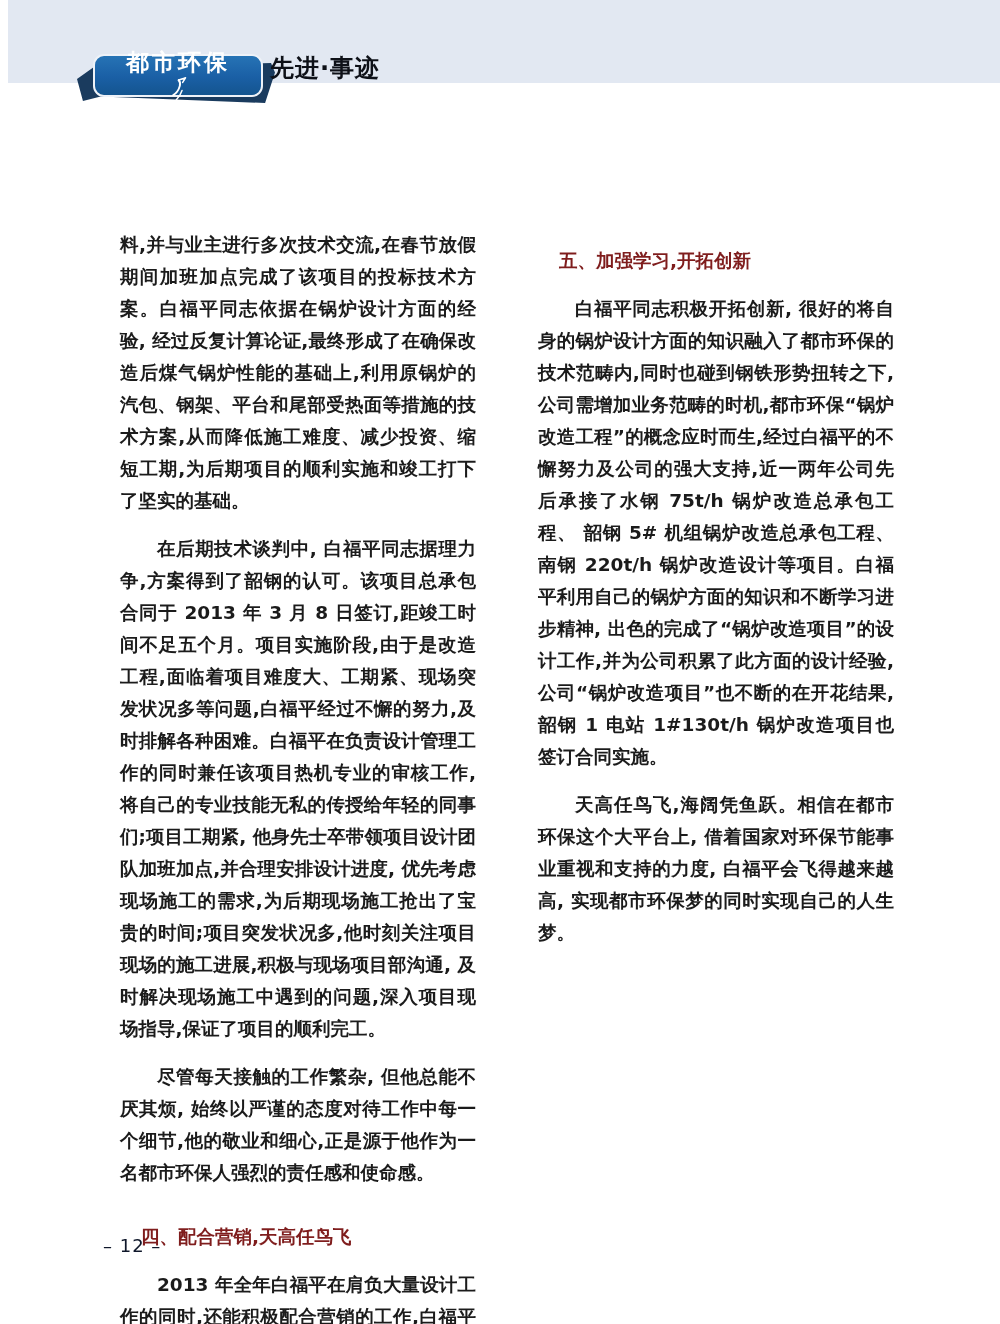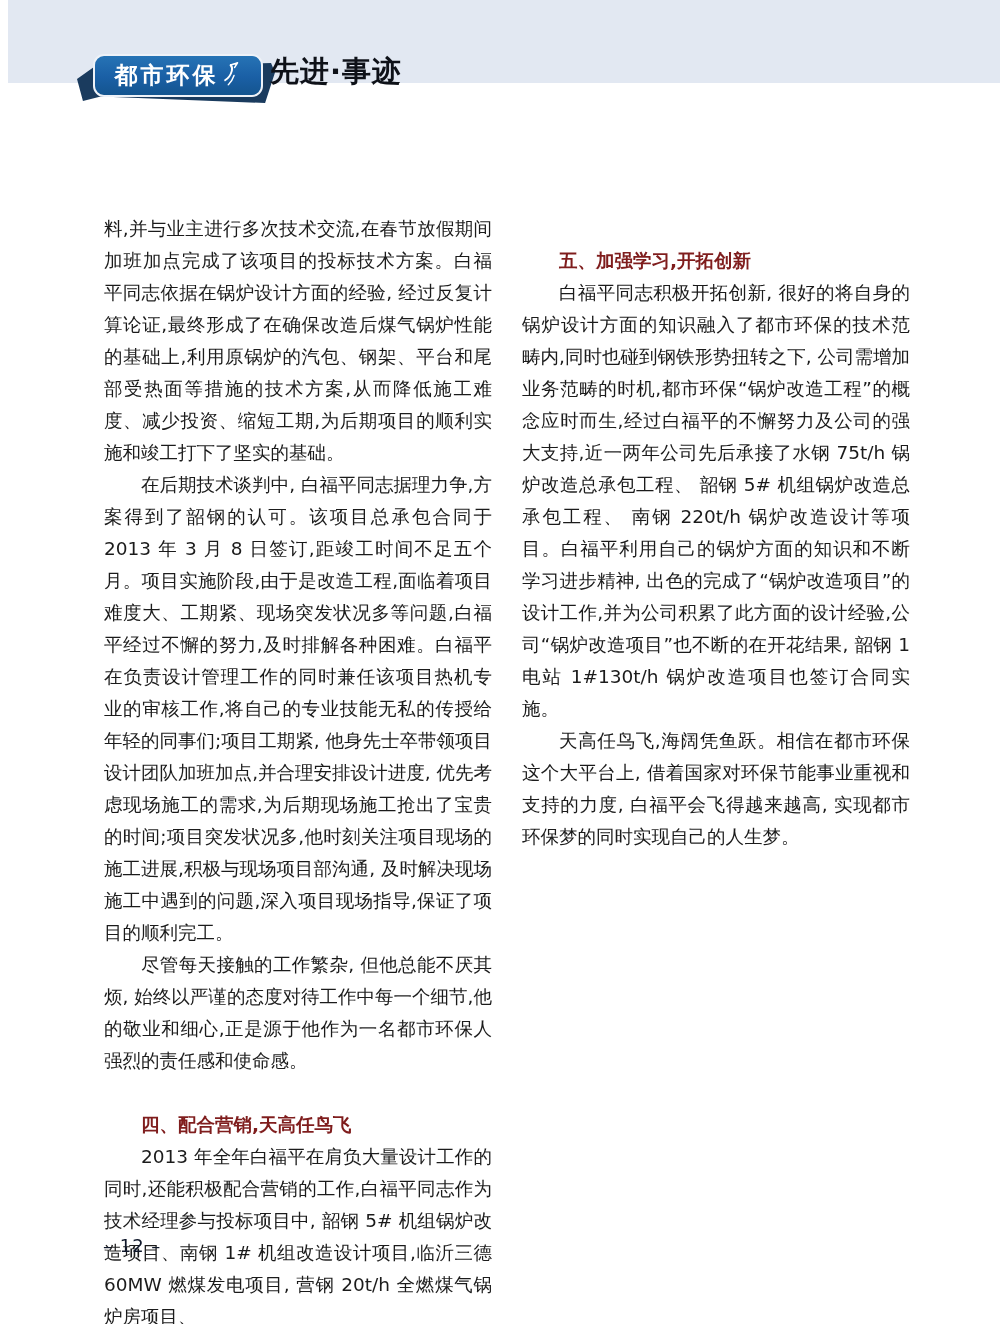--- a/index.html
+++ b/index.html
@@ -11,40 +11,40 @@
   .band { position:absolute; left:8px; top:0; width:992px; height:83px; background:#e2e8f2; }
   
   .ribbon {
     position:absolute; left:77px; top:63px; width:198px; height:40px; background:#1a3b5e;
     clip-path:polygon(0 40%, 8% 12%, 98% 0, 100% 24%, 95% 100%, 12% 84%, 3% 95%);
   }
   .logo-box {
     position:absolute; left:93px; top:54px; width:170px; height:43px; box-sizing:border-box;
     background:linear-gradient(180deg,#2673b5 0%, #1a5fa5 55%, #14558f 100%);
     border:2px solid #eef2f8; border-radius:11px;
-    display:flex; align-items:center; justify-content:center; color:#ffffff;
+    display:flex; align-items:center; justify-content:center; color:#ffffff;flex-direction:column;
   }
   .logo-text { font-size:23px; font-weight:bold; letter-spacing:3px; white-space:nowrap; }
   .logo-mark {
     display:inline-block; font-size:19px; font-weight:bold; margin-left:3px;
     transform:rotate(-10deg) skewX(-8deg); font-style:italic;
   }
   .section-tag {
-    position:absolute; left:270px; top:52px; font-size:29px; font-weight:bold;
+    position:absolute; left:270px; top:52px; font-size:24px; font-weight:bold;
     color:#0e1118; letter-spacing:1px;
   }
   
   .col {
     position:absolute; top:213px; width:388px;
     font-size:18.5px; line-height:32px; color:#1b1b1b;
     text-align:justify; text-justify:inter-ideograph;
   }
   .col-left  { left:104px; }
   .col-right { left:522px; }
-  p.para { margin:0; padding:0; text-indent:2em; }
+  p.para { margin:16px; padding:0; text-indent:2em;font-weight:bold; }
   p.para.no-indent { text-indent:0; }
   h3.sec {
     font-size:18.5px; line-height:32px; font-weight:bold; color:#7f1d1d;
     margin:32px 0 0 0; padding:0; text-indent:2em;
   }
   .page-number {
     position:absolute; left:103px; top:1235px; font-size:18px; color:#0f172a; letter-spacing:1px;
   }
 </style>
 </head>

